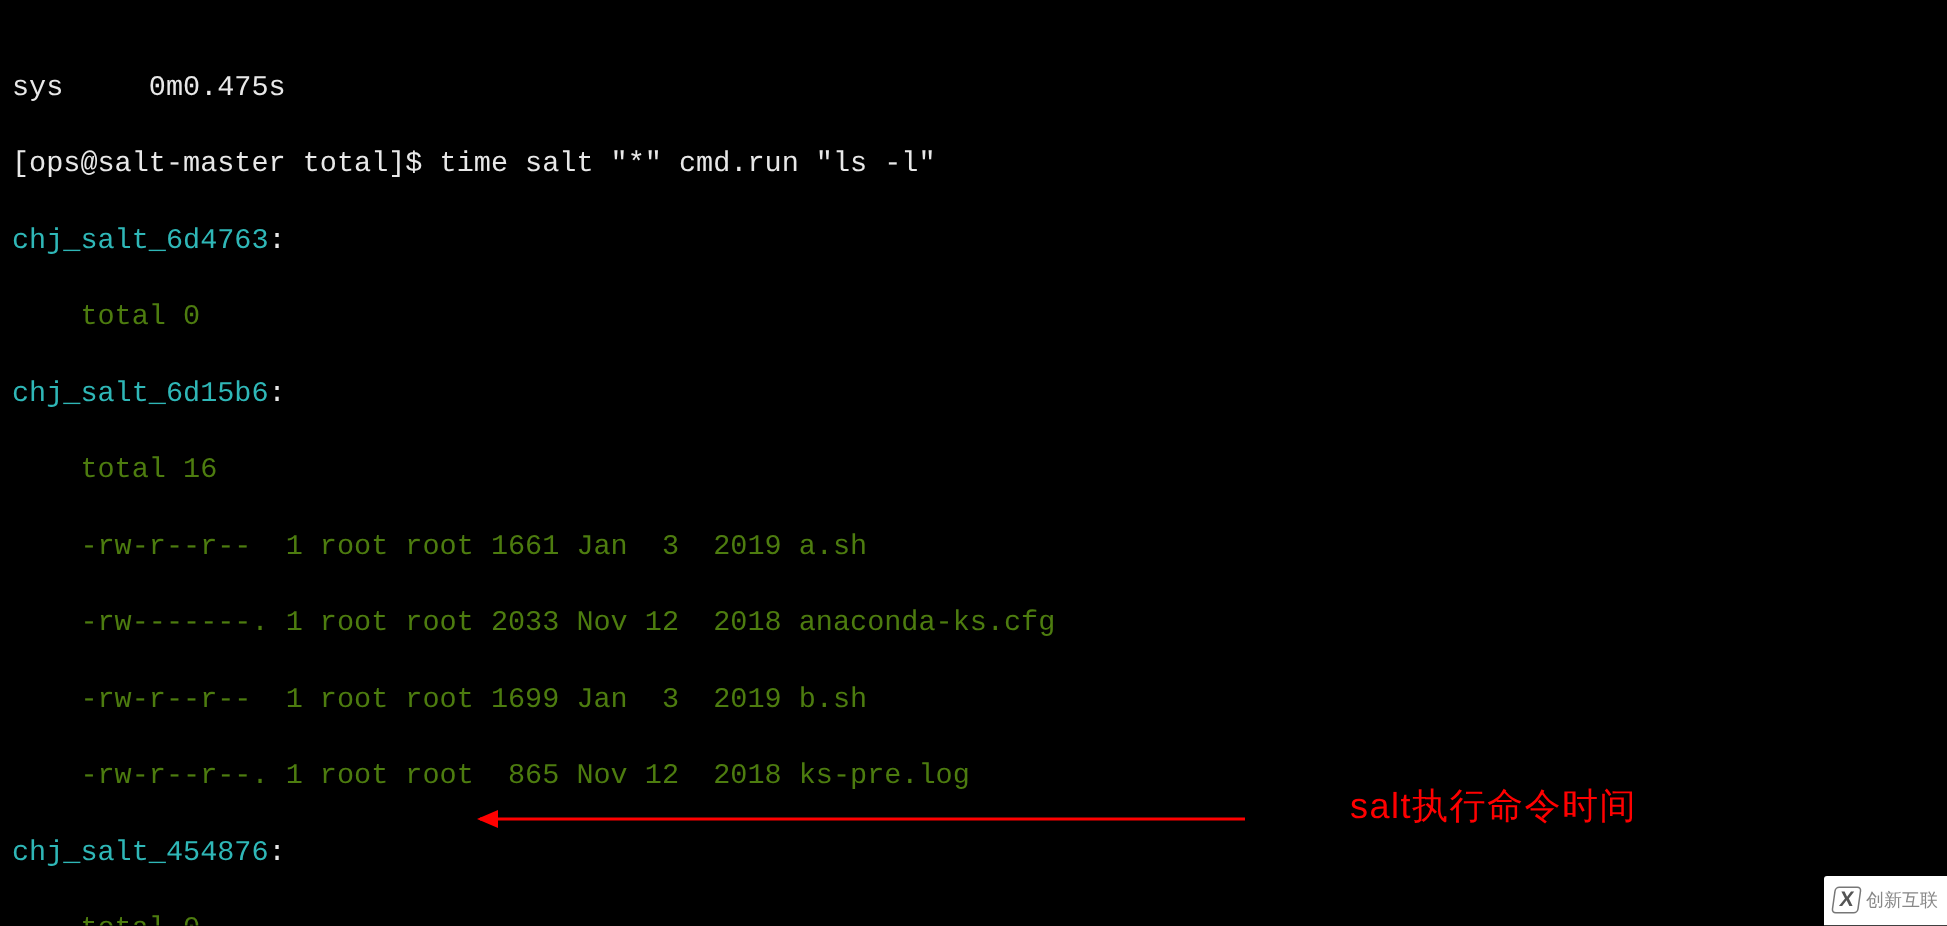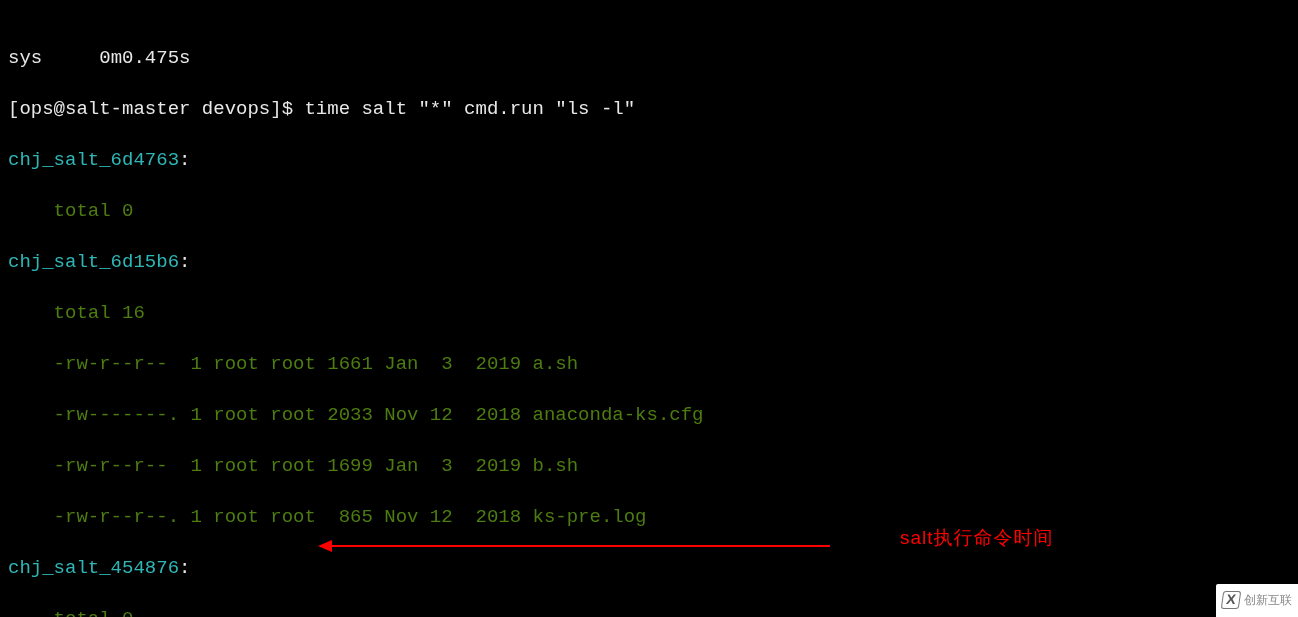--- a/index.html
+++ b/index.html
@@ -24,21 +24,21 @@
   }
   .white { color: #e8e8e8; margin-top: 16px; }
   .teal { color: #2fb7b7; }
   .green { color: #4d7c0f; }
   .annotation {
     position: absolute;
     left: 900px;
     top: 525px;
     color: #f00;
     font-family: SimSun, "Microsoft YaHei", sans-serif;
-    font-size: 19px;
+    font-size: 24px;
     letter-spacing: 1px;
   }
   .arrow {
     position: absolute;
     top: 545px;
     left: 320px;
     width: 510px;
     height: 2px;
     background: #f00;
   }
@@ -79,21 +79,21 @@
     border: 1.5px solid #777;
     border-radius: 3px;
     transform: skewX(-8deg);
   }
 </style>
 </head>
 <body>
 
 <div class="terminal">
 <div class="white"><span>sys</span>     <span>0m0.475s</span></div>
-<div><span class="white">[ops@salt-master devops]$ </span><span class="white">time salt "*" cmd.run "ls -l"</span></div>
+<div><span class="white">[ops@salt-master total]$ </span><span class="white">time salt "*" cmd.run "ls -l"</span></div>
 <div><span class="teal">chj_salt_6d4763</span><span class="white">:</span></div>
 <div class="green">    <span>total 0</span></div>
 <div><span class="teal">chj_salt_6d15b6</span><span class="white">:</span></div>
 <div class="green">    <span>total 16</span></div>
 <div class="green">    <span>-rw-r--r--  1 root root 1661 Jan  3  2019 a.sh</span></div>
 <div class="green">    <span>-rw-------. 1 root root 2033 Nov 12  2018 anaconda-ks.cfg</span></div>
 <div class="green">    <span>-rw-r--r--  1 root root 1699 Jan  3  2019 b.sh</span></div>
 <div class="green">    <span>-rw-r--r--. 1 root root  865 Nov 12  2018 ks-pre.log</span></div>
 <div><span class="teal">chj_salt_454876</span><span class="white">:</span></div>
 <div class="green">    <span>total 0</span></div>

